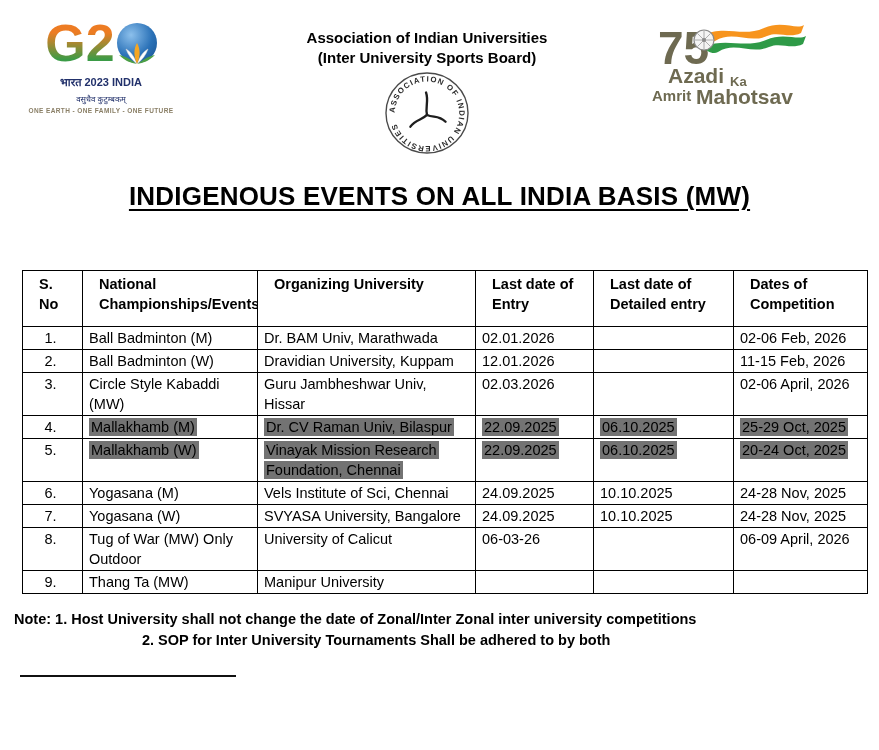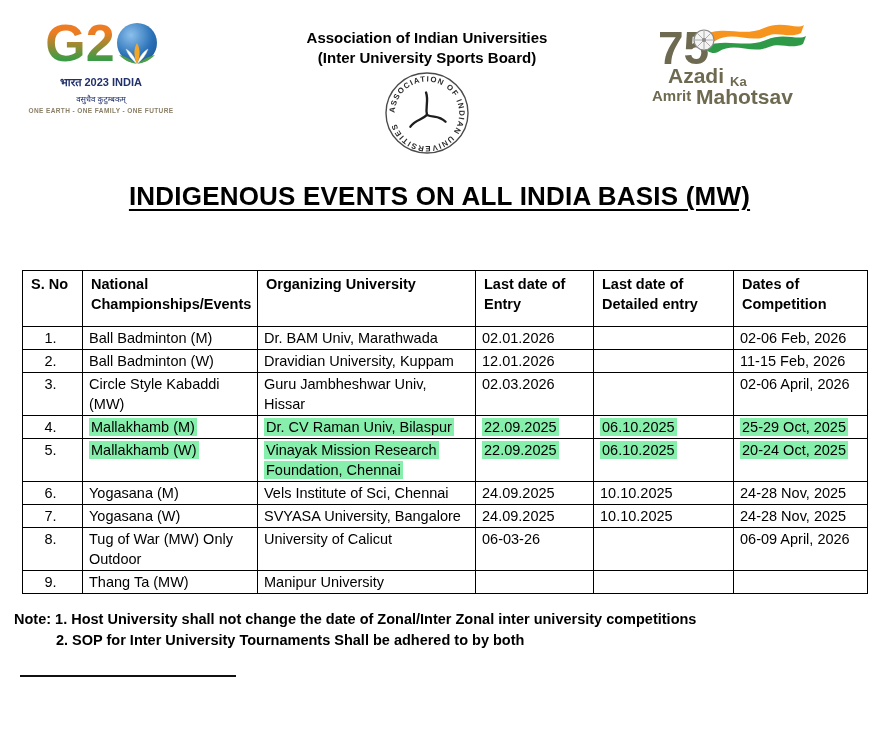--- a/index.html
+++ b/index.html
@@ -39,27 +39,27 @@
     text-decoration:underline; text-decoration-thickness:2px; text-underline-offset:4px;
   }
 
   
   .events-table { position:absolute; left:22px; top:270px; width:845px;
     border-collapse:collapse; table-layout:fixed; font-size:14.5px; }
   .events-table th, .events-table td {
     border:1px solid #000; vertical-align:top; padding:1px 6px; line-height:20px;
     overflow:hidden;
   }
-  .events-table th { text-align:left; font-weight:bold; padding:3px 6px 12px 8px; }
+  .events-table th { text-align:left; font-weight:bold; padding:3px 6px 12px 16px; }
   .events-table td.sno { text-align:center; padding-right:10px; }
-  .hl { background:#86efac; padding:1px 2px; box-decoration-break:clone; -webkit-box-decoration-break:clone; }
+  .hl { background:#737373; padding:1px 2px; box-decoration-break:clone; -webkit-box-decoration-break:clone; }
 
   
   .notes { position:absolute; left:14px; top:609px; font-size:14.5px; font-weight:bold; line-height:21px; }
-  .notes .note-line2 { padding-left:42px; }
+  .notes .note-line2 { padding-left:42px;text-align:center; }
 
   
   .sig-line { position:absolute; left:20px; top:675px; width:216px; height:2px; background:#111; }
 </style>
 </head>
 <body>
 
 <div class="page">
 
   <div class="g20-logo">

